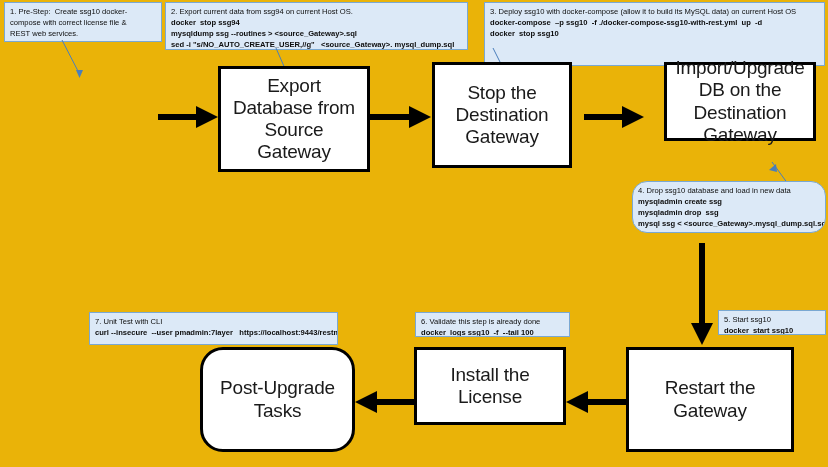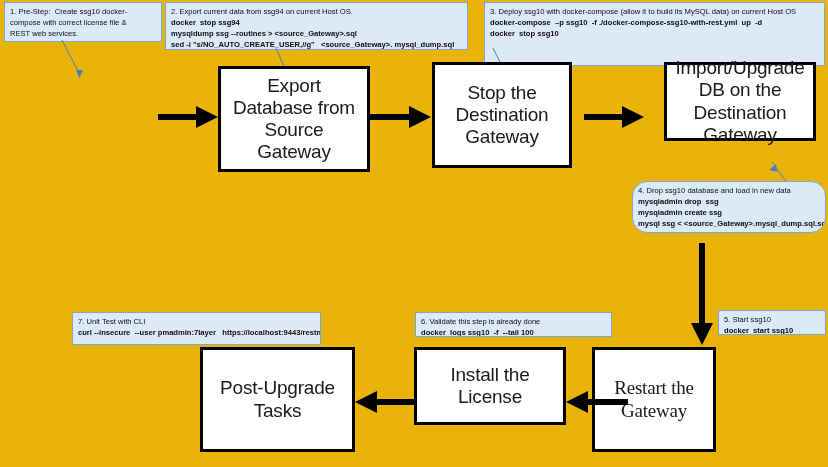--- a/index.html
+++ b/index.html
@@ -154,55 +154,55 @@
 
   <div class="arrow" style="left:584px; top:105px; width:62px; height:24px;">
     <svg width="62" height="24" viewBox="0 0 62 24">
       <rect x="0" y="9" width="40" height="6" fill="#000000"></rect>
       <polygon points="38,1 60,12 38,23" fill="#000000"></polygon>
     </svg>
   </div>
 
   <div class="note" style="left:632px; top:181px; width:194px; height:52px;border-radius:15px;">
     <span class="nl hdr">4. Drop ssg10 database and load in new data</span>
+    <span class="nl cmd">mysqladmin create ssg</span>
     <span class="nl cmd">mysqladmin drop  ssg</span>
-    <span class="nl cmd">mysqladmin create ssg</span>
     <span class="nl cmd">mysql ssg &lt; &lt;source_Gateway&gt;.mysql_dump.sql.sql</span>
     <span class="nl cmd">mysql ssg &lt;  ssg10.license.export.sql</span>
   </div>
 
   <div class="arrow" style="left:688px; top:243px; width:28px; height:104px;">
     <svg width="28" height="104" viewBox="0 0 28 104">
       <rect x="11" y="0" width="6" height="82" fill="#000000"></rect>
       <polygon points="3,80 25,80 14,102" fill="#000000"></polygon>
     </svg>
   </div>
 
   <div class="note" style="left:718px; top:310px; width:108px; height:25px;">
     <span class="nl hdr">5. Start ssg10</span>
     <span class="nl cmd">docker  start ssg10</span>
   </div>
 
-  <div class="note" style="left:415px; top:312px; width:197px; height:25px;">
+  <div class="note" style="left:415px; top:312px; width:155px; height:25px;">
     <span class="nl hdr">6. Validate this step is already done</span>
     <span class="nl cmd">docker  logs ssg10  -f  --tail 100</span>
   </div>
 
-  <div class="note" style="left:72px; top:312px; width:249px; height:33px;">
+  <div class="note" style="left:89px; top:312px; width:249px; height:33px;">
     <span class="nl hdr">7. Unit Test with CLI</span>
     <span class="nl cmd">curl --insecure  --user pmadmin:7layer   https://localhost:9443/restman/1.0/services</span>
   </div>
 
-  <div class="proc-box" style="left:592px; top:347px; width:124px; height:105px;font-family:Liberation Serif, serif;">Restart the
+  <div class="proc-box" style="left:626px; top:347px; width:168px; height:105px;">Restart the
 Gateway</div>
 
   <div class="proc-box" style="left:414px; top:347px; width:152px; height:78px;">Install the
 License</div>
 
-  <div class="proc-box" style="left:200px; top:347px; width:155px; height:105px;">Post-Upgrade
+  <div class="proc-box" style="left:200px; top:347px; width:155px; height:105px;border-radius:23px;">Post-Upgrade
 Tasks</div>
 
   <div class="arrow" style="left:564px; top:390px; width:64px; height:24px;">
     <svg width="64" height="24" viewBox="0 0 64 24">
       <rect x="22" y="9" width="42" height="6" fill="#000000"></rect>
       <polygon points="24,1 24,23 2,12" fill="#000000"></polygon>
     </svg>
   </div>
 
   <div class="arrow" style="left:353px; top:390px; width:63px; height:24px;">

